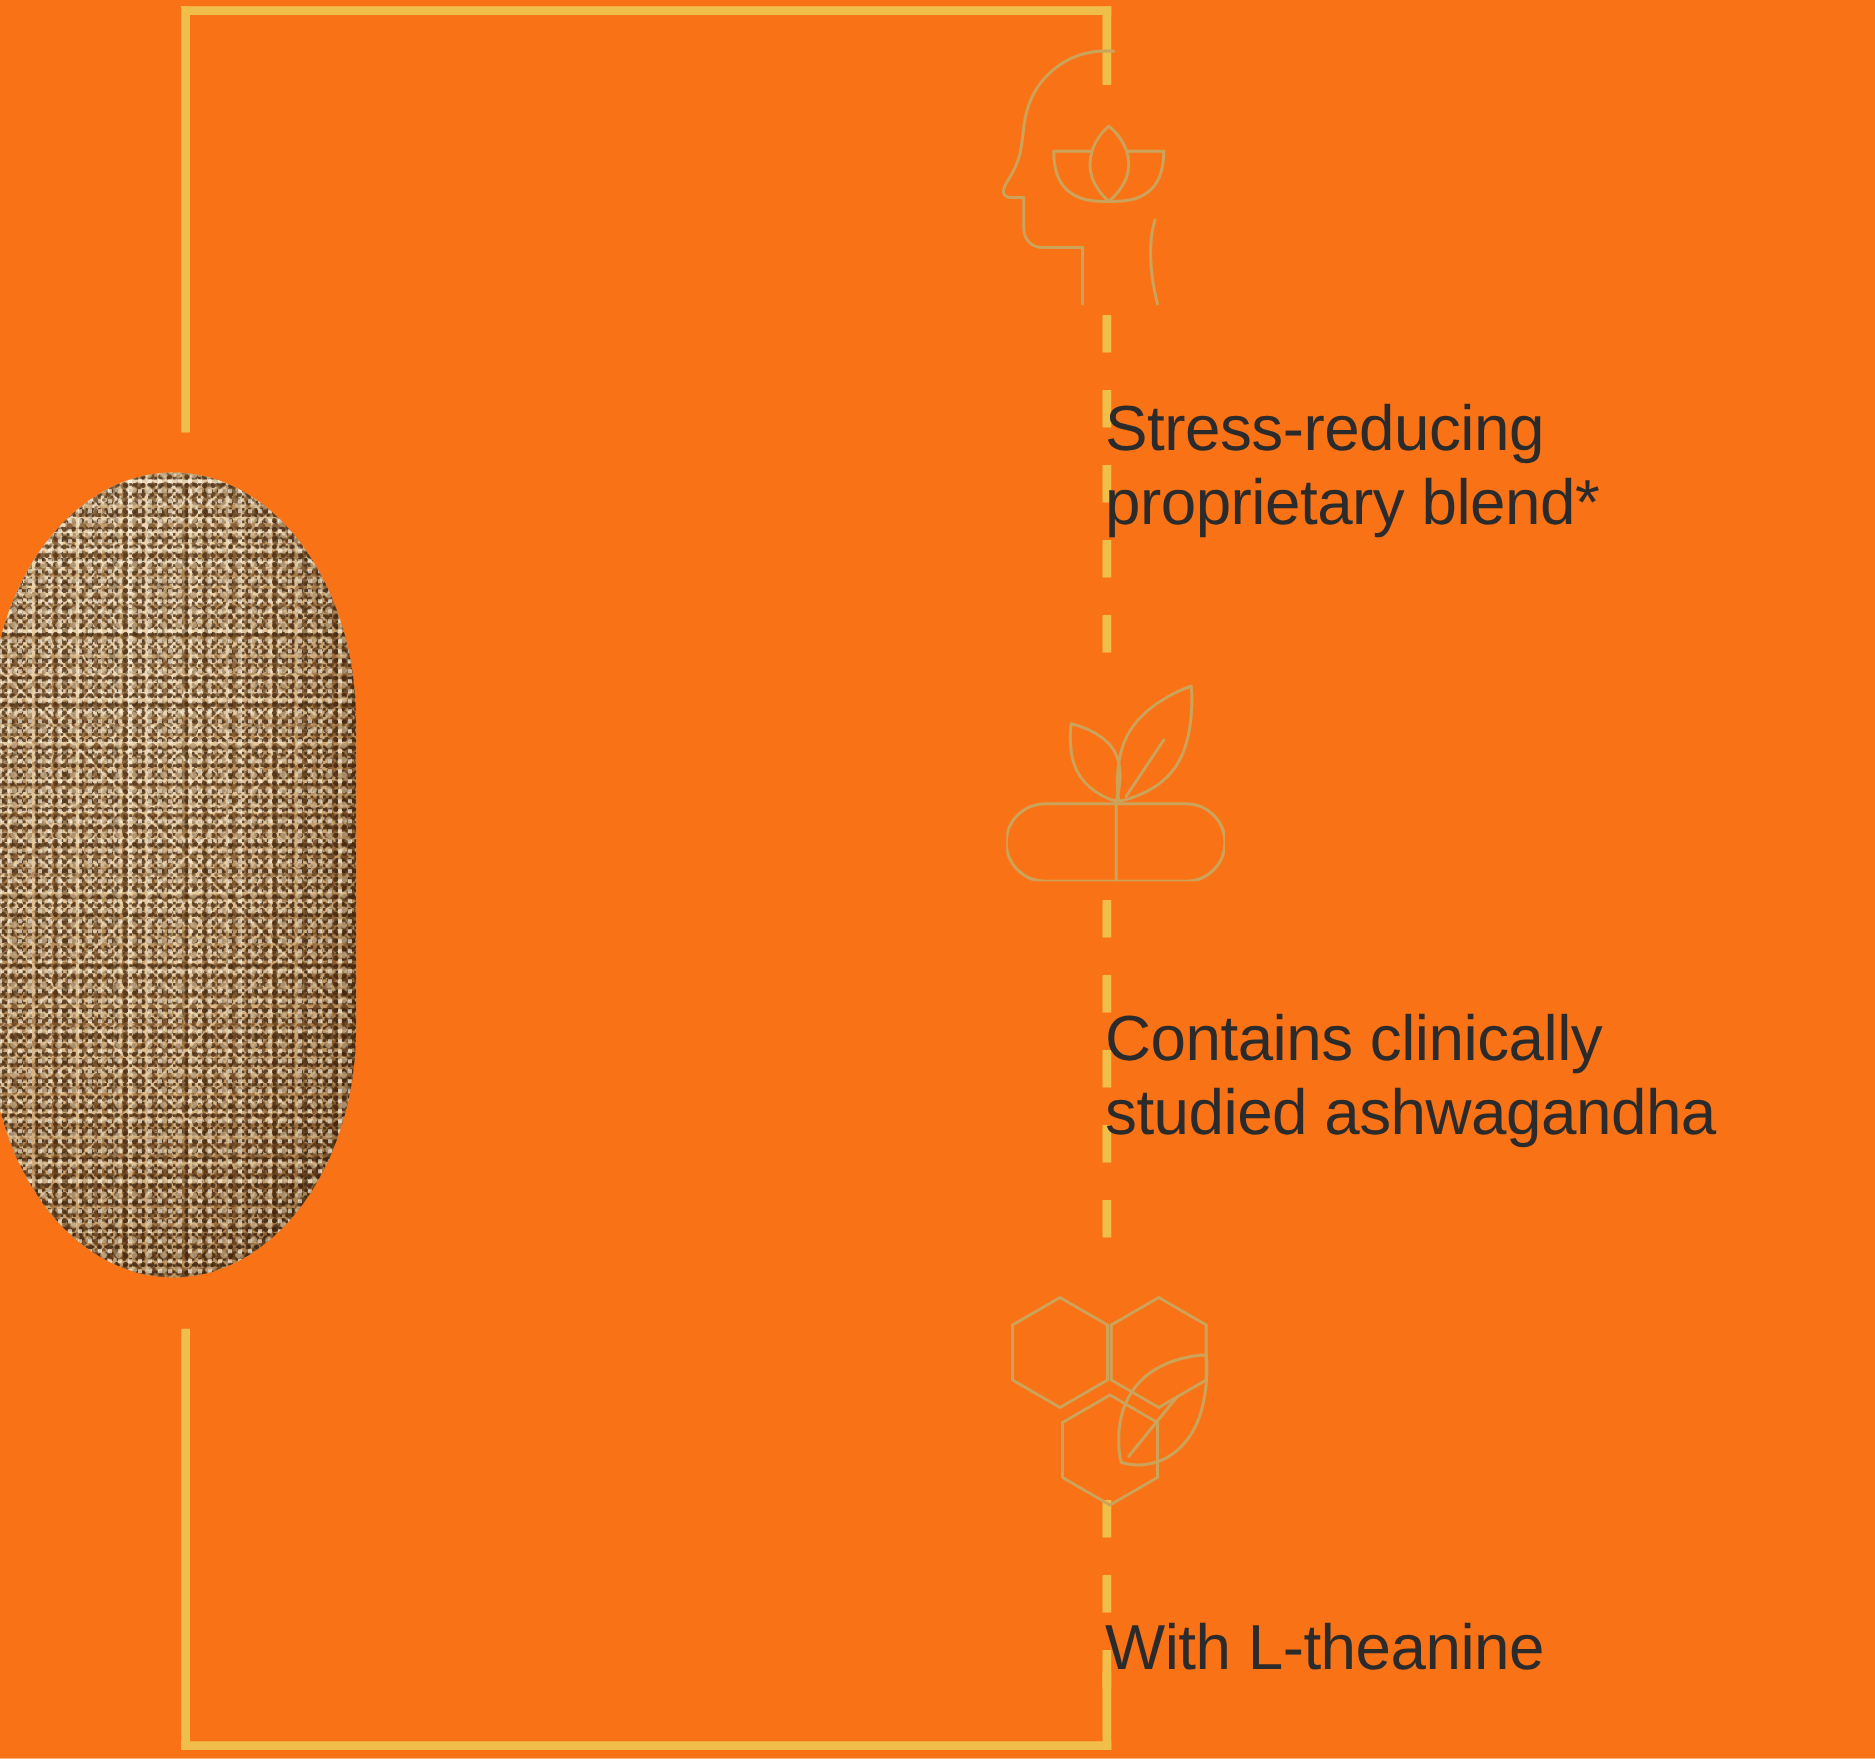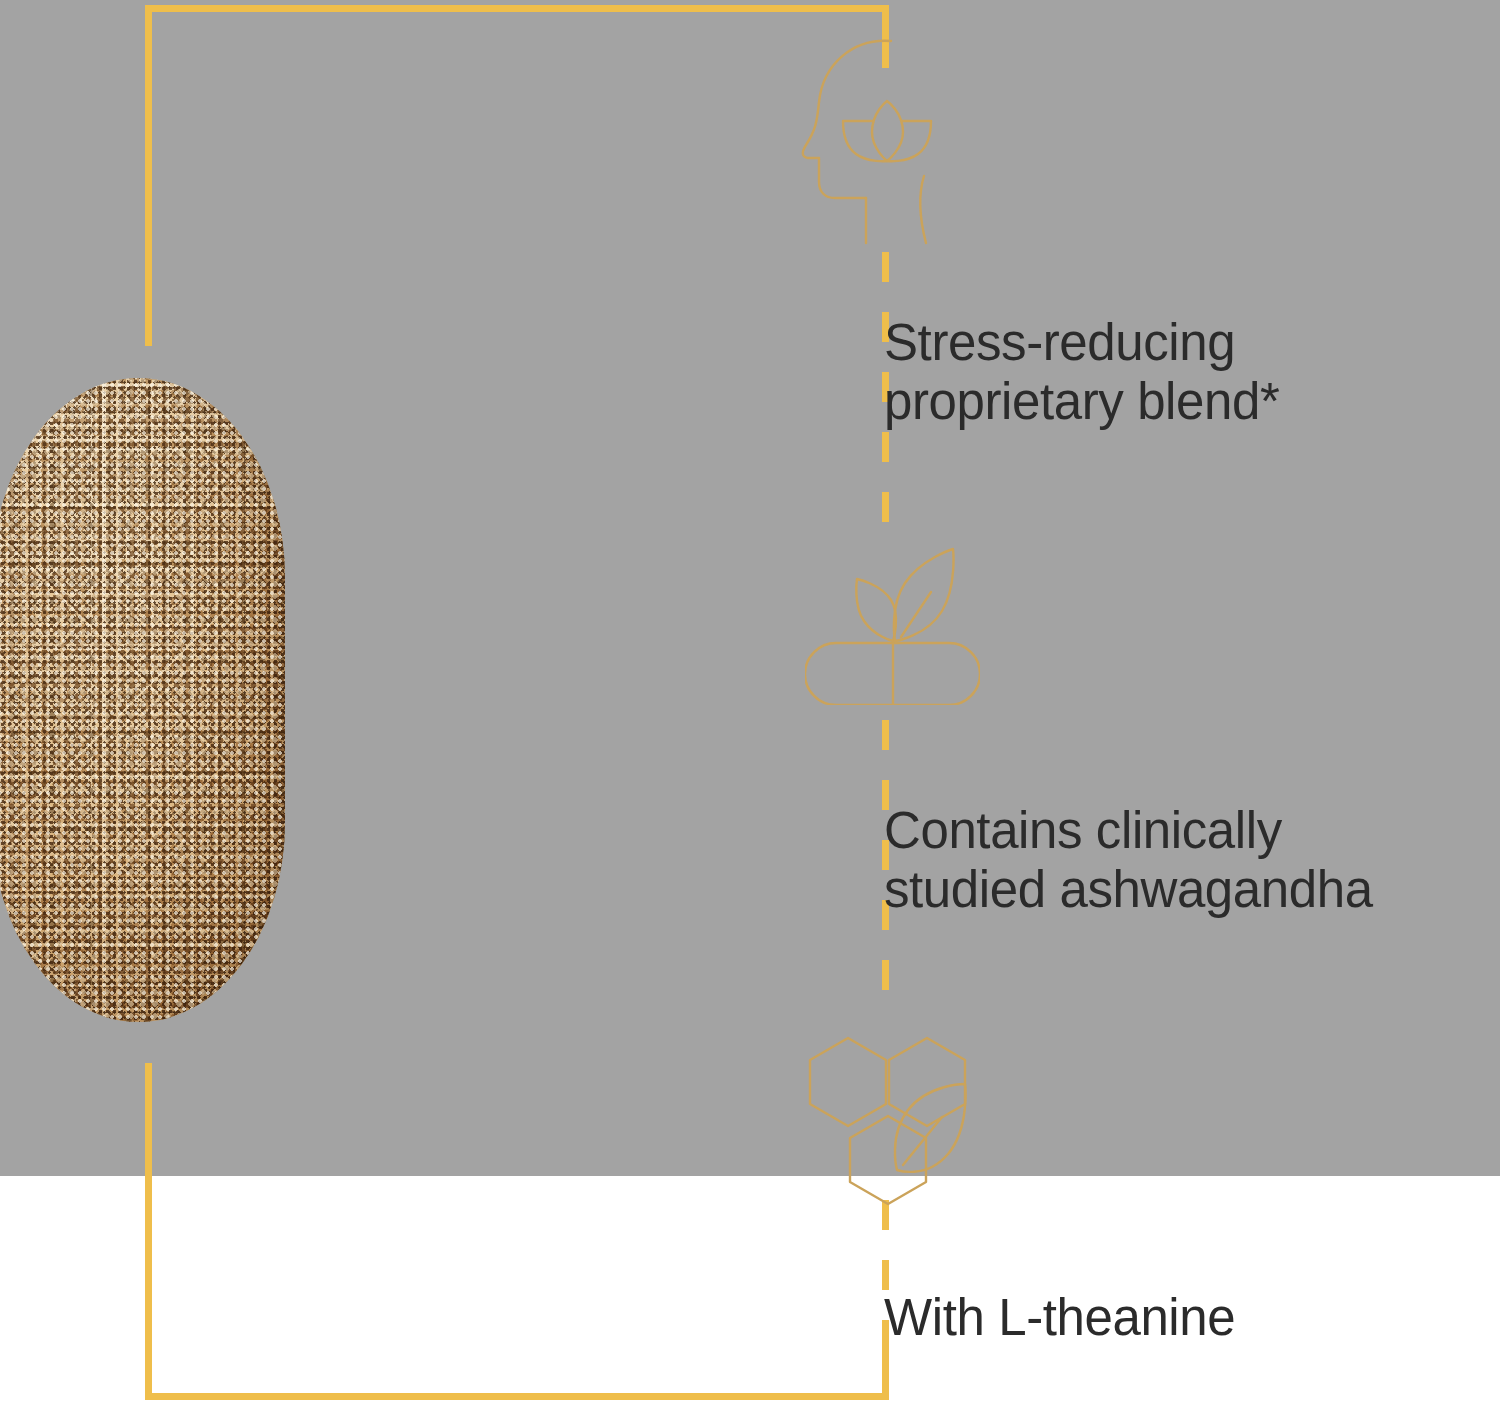--- a/index.html
+++ b/index.html
@@ -5,22 +5,22 @@
 <style>
   * { margin:0; padding:0; box-sizing:border-box; }
   html, body {
     width:1500px; height:1407px;
     background:#ffffff;
     font-family:"Liberation Sans", sans-serif;
     overflow:hidden;
   }
   #stage {
     position:relative;
-    width:1500px; height:1176px;
-    background:#a3a3a3;
+    width:1500px; height:1407px;
+    background:#f97316;
   }
 
   
   .frame-seg { position:absolute; background:#EFBE4B; }
   #frame-top       { left:145px;  top:5px;     width:744px; height:7px; }
   #frame-left-up   { left:145px;  top:5px;     width:7px;   height:341px; }
   #frame-left-down { left:145px;  top:1063px;  width:7px;   height:337px; }
   #frame-bottom    { left:145px;  top:1393px;  width:744px; height:7px; }
   #frame-tr-stub   { left:882px;  top:5px;     width:7px;   height:63px; }
   #frame-br-stub   { left:882px;  top:1337px;  width:7px;   height:63px; }

